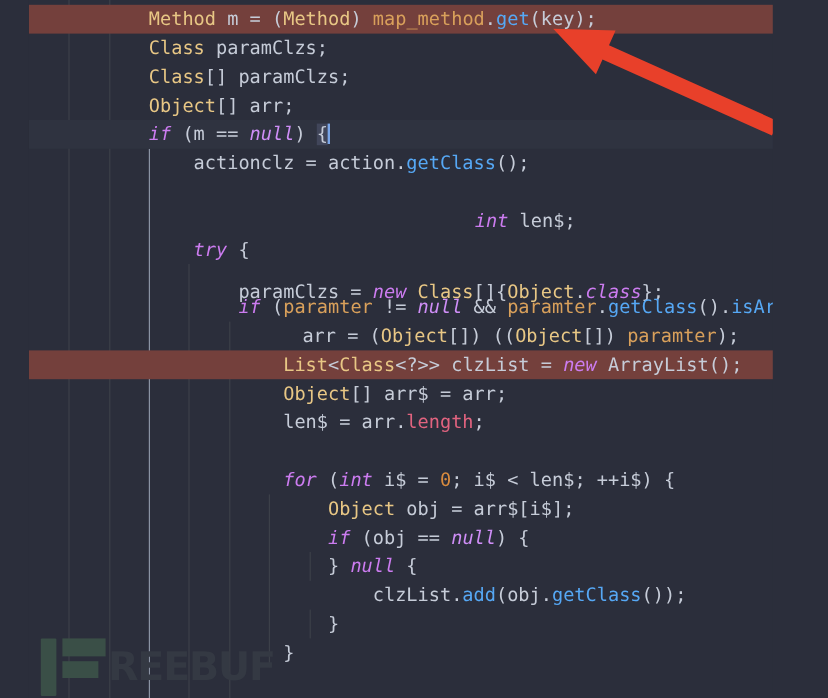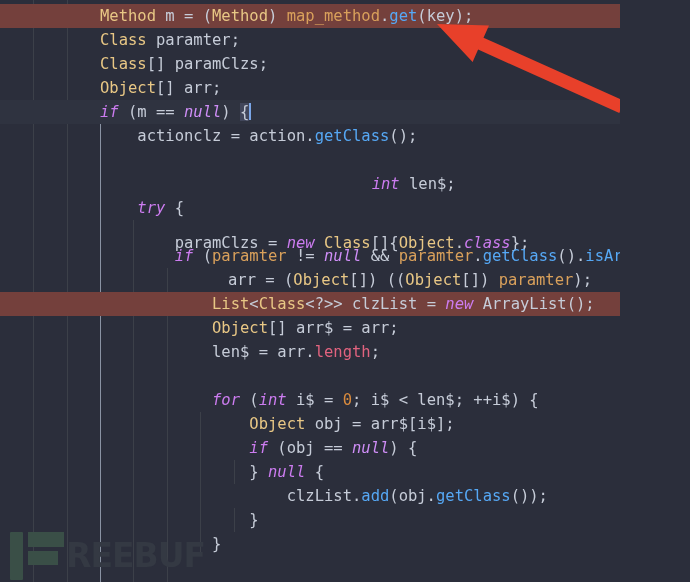--- a/index.html
+++ b/index.html
@@ -5,20 +5,21 @@
   html,body{margin:0;padding:0;}
   body{
     width:690px;height:582px;overflow:hidden;
     background:#2b2e3b;
     font-family:"DejaVu Sans Mono","Liberation Mono",monospace;
   }
   #editor{
     position:relative;width:620px;height:582px;
     background:#2b2e3b;
     overflow:hidden;
+    margin-left:24px;
   }
   
   .guides{position:absolute;left:0;top:0;width:690px;height:582px;pointer-events:none;}
   .guide{position:absolute;width:1px;background:#3c4049;}
   .guide.active{background:#8a93a3;}
   
   .lines{position:absolute;left:0;top:0;width:690px;}
   .line{
     height:24px;line-height:24px;white-space:pre;
     font-size:15.5px;
@@ -77,21 +78,21 @@
       <div class="guide active" style="left: 100px; top: 124px; height: 582px;"></div>
       <div class="guide" style="left: 133.4px; top: 220px; height: 362px;"></div>
       <div class="guide" style="left: 166.8px; top: 268px; height: 314px;"></div>
       <div class="guide" style="left: 200.2px; top: 412px; height: 144px;"></div>
       <div class="guide" style="left: 233.6px; top: 460px; height: 24px;"></div>
       <div class="guide" style="left: 233.6px; top: 508px; height: 24px;"></div>
     </div>
 
   <div class="lines" id="lines" style="top: 4px;">
       <div class="line hl" style="top: 0px; background: rgb(116, 64, 60);"><span style="padding-left: 100px;"></span><span class="type">Method</span><span class="punc"> m = (</span><span class="type">Method</span><span class="punc">) </span><span class="var">map_method</span><span class="punc">.</span><span class="fn">get</span><span class="punc">(key);</span></div>
-      <div class="line" style="top: 0px;"><span style="padding-left: 100px;"></span><span class="type">Class</span><span class="punc"> paramter;</span></div>
+      <div class="line" style="top: 0px;"><span style="padding-left: 100px;"></span><span class="type">Class</span><span class="punc"> paramClzs;</span></div>
       <div class="line" style="top: 0px;"><span style="padding-left: 100px;"></span><span class="type">Class</span><span class="punc">[] paramClzs;</span></div>
       <div class="line" style="top: 0px;"><span style="padding-left: 100px;"></span><span class="type">Object</span><span class="punc">[] arr;</span></div>
       <div class="line caretline" style="top: 0px; background: rgb(47, 51, 64);"><span style="padding-left: 100px;"></span><span class="kw">if</span><span class="punc"> (m == </span><span class="kw2">null</span><span class="punc">) </span><span class="selbox">{</span><span class="caret"></span></div>
       <div class="line" style="top: 0px;"><span style="padding-left: 100px;">    </span><span class="punc">actionclz = action.</span><span class="fn">getClass</span><span class="punc">();</span></div>
       <div class="line" style="top: 0px;"><span style="padding-left: 100px;"></span></div>
       <div class="line" style="top: 0px; text-align: center;"><span style="padding-left: 100px;">    </span><span class="kw">int</span><span class="punc"> len$;</span></div>
       <div class="line" style="top: 0px;"><span style="padding-left: 100px;">    </span><span class="kw">try</span><span class="punc"> {</span></div>
       <div class="line" style="top: 11px;"><span style="padding-left: 100px;">        </span><span class="punc">paramClzs = </span><span class="kw">new</span><span class="punc"> </span><span class="type">Class</span><span class="punc">[]{</span><span class="type">Object</span><span class="punc">.</span><span class="kw">class</span><span class="punc">};</span></div>
       <div class="line" style="top: 0px;"><span style="padding-left: 100px;">        </span><span class="kw">if</span><span class="punc"> (</span><span class="var">paramter</span><span class="punc"> != </span><span class="kw2">null</span><span class="punc"> &amp;&amp; </span><span class="var">paramter</span><span class="punc">.</span><span class="fn">getClass</span><span class="punc">().</span><span class="fn">isArray</span><span class="punc">()) {</span></div>
       <div class="line" style="top: 0px; padding-left: 16px;"><span style="padding-left: 100px;">            </span><span class="punc">arr = (</span><span class="type">Object</span><span class="punc">[]) ((</span><span class="type">Object</span><span class="punc">[]) </span><span class="var">paramter</span><span class="punc">);</span></div>

